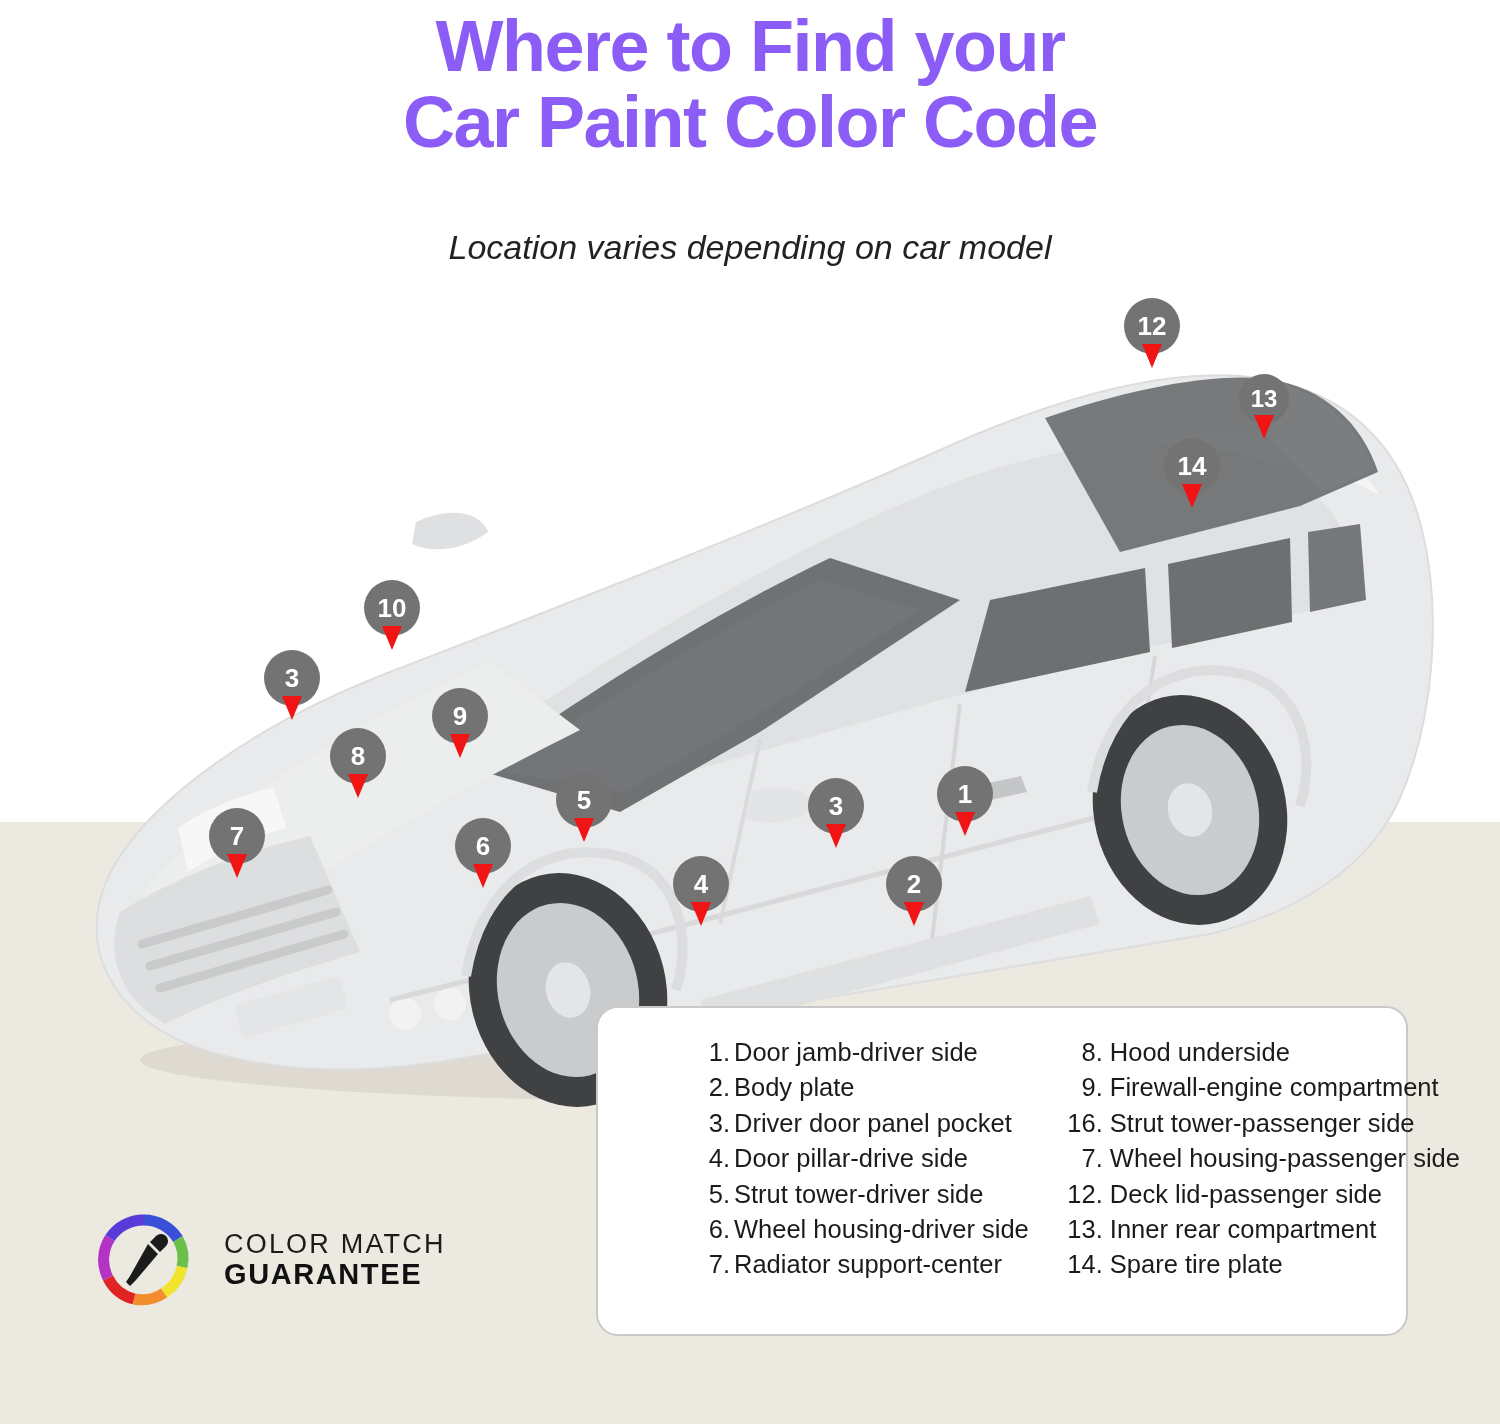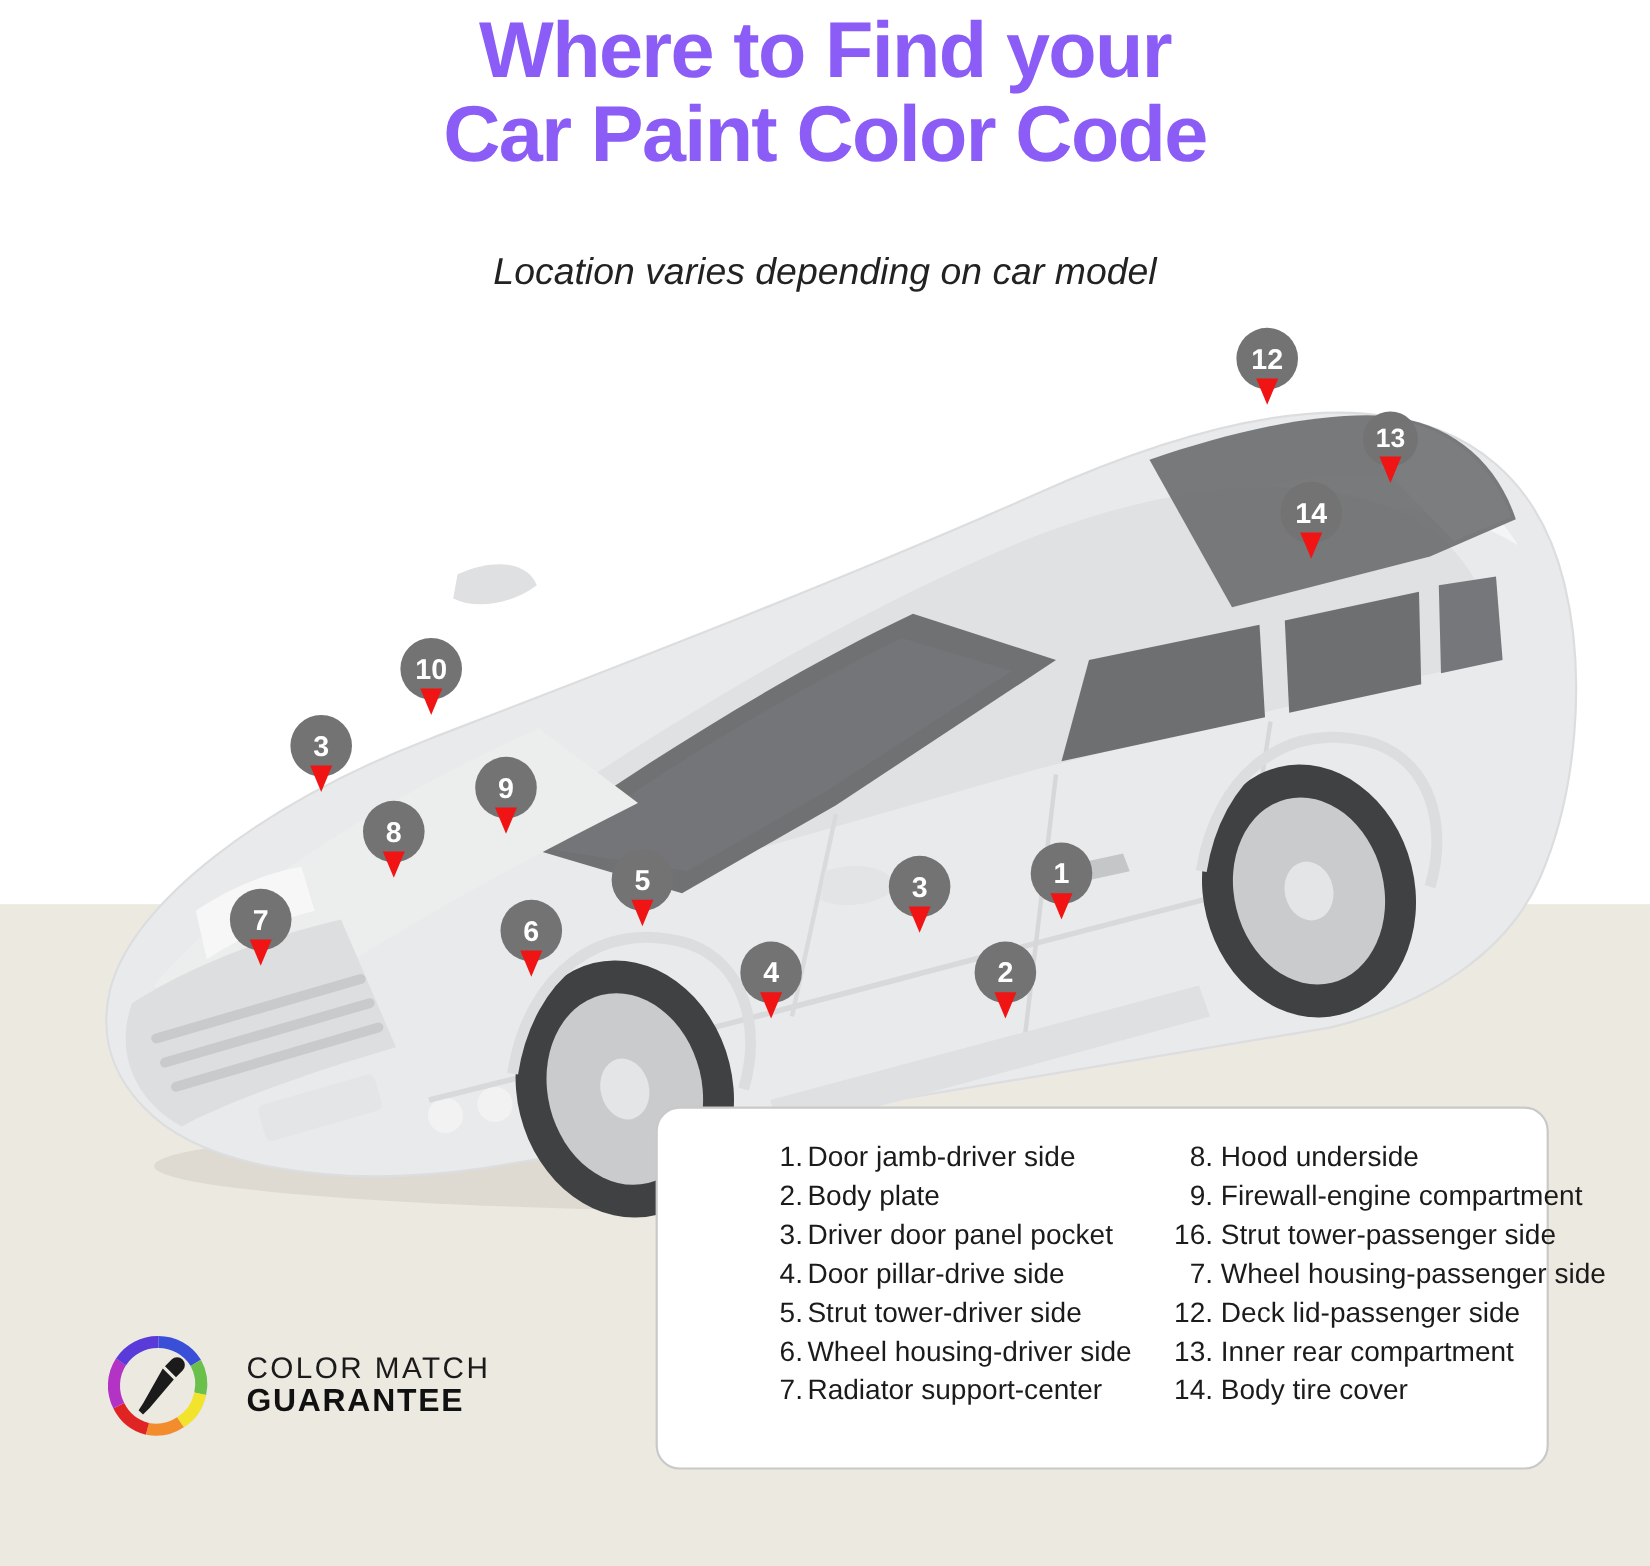--- a/index.html
+++ b/index.html
@@ -274,21 +274,21 @@
       <div class="legend-row">
         <span class="legend-num">12.</span>
         <span>Deck lid-passenger side</span>
       </div>
       <div class="legend-row">
         <span class="legend-num">13.</span>
         <span>Inner rear compartment</span>
       </div>
       <div class="legend-row">
         <span class="legend-num">14.</span>
-        <span>Body tire cover</span>
+        <span>Spare tire plate</span>
       </div>
     </div>
   </div>
 
   <div class="brand">
     <div class="brand-ring">
       <svg viewBox="0 0 96 96" width="96" height="96" xmlns="http://www.w3.org/2000/svg">
         <g fill="none" stroke-width="11">
           <circle cx="48" cy="48" r="40" stroke="#e8e8e8"></circle>
           <path d="M48 8 A40 40 0 0 1 82 27" stroke="#3a4fd8"></path>

